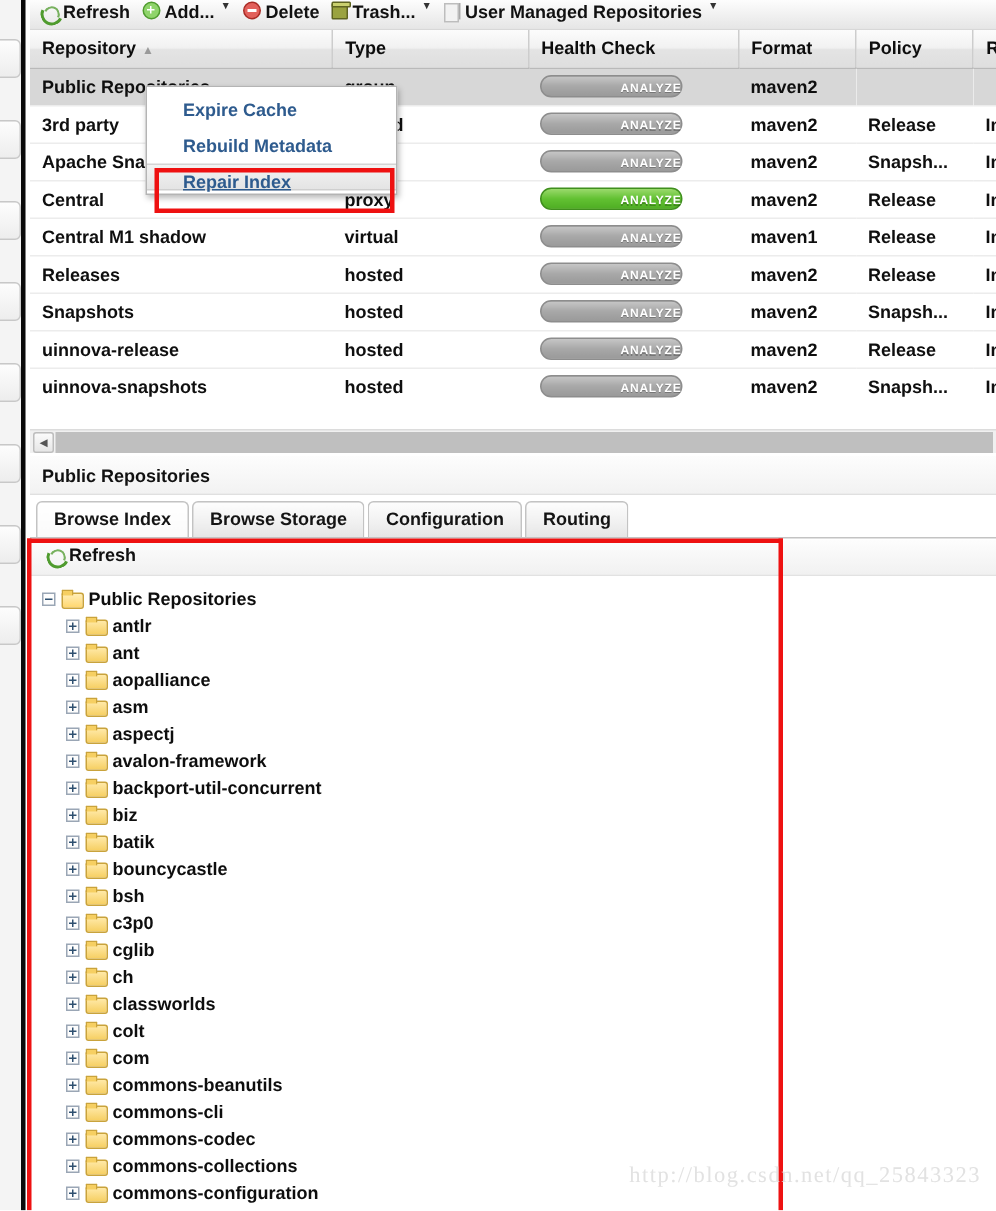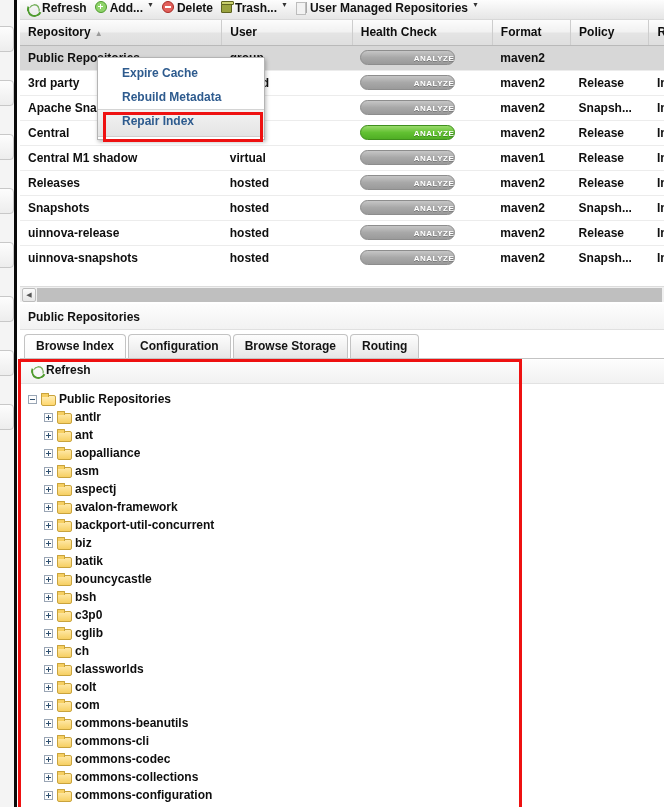--- a/index.html
+++ b/index.html
@@ -191,21 +191,21 @@
     box-shadow: 1px 2px 4px rgba(0,0,0,.28);
     padding: 3px 0 2px 0; z-index: 60;
   }
   .ctxitem {
     height:24px; line-height:24px; padding-left:24px;
     font-size:12px; font-weight:bold; color:#2e5b8e; cursor:pointer; white-space:nowrap;
   }
   .ctxitem.hover {
     background: linear-gradient(to bottom,#f3f3f3 0%,#e4e4e4 100%);
     border-top:1px solid #d4d4d4; border-bottom:1px solid #cfcfcf;
-    height:28px; line-height:22px;
+    height:18px; line-height:22px;text-decoration:underline;
   }
 
   
   .annot { position:absolute; border:3px solid #ee1111; z-index:80; pointer-events:none; }
   #annot-menu { left:103px; top:112px; width:160px; height:30px; }
   #annot-tree { left:18px; top:359px; width:504px; height:448px; border-bottom:none; }
 
   
   .watermark {
     position:absolute; right:10px; bottom:14px; z-index:90;
@@ -253,21 +253,21 @@
         <span>User Managed Repositories</span>
         <span class="tb-caret">▼</span>
       </div>
     </div>
 
   <div class="table-wrap">
     <table class="repo">
       <thead>
           <tr id="repo-head">
             <th class="c-name"><span>Repository</span><span class="sortarrow">▲</span></th>
-            <th class="c-type"><span>User</span></th>
+            <th class="c-type"><span>Type</span></th>
             <th class="c-health"><span>Health Check</span></th>
             <th class="c-format"><span>Format</span></th>
             <th class="c-policy"><span>Policy</span></th>
             <th class="c-status"><span>Repository S</span></th>
           </tr>
         </thead>
       <tbody id="repo-body">
           <tr class="row-selected">
             <td class="c-name">Public Repositories</td>
             <td class="c-type">group</td>
@@ -346,22 +346,22 @@
 
   <div class="hscroll">
     <div class="hs-arrow">◀</div>
     <div class="hs-track"></div>
   </div>
 
   <div class="panel-title">Public Repositories</div>
 
   <div class="tabs" id="panel-tabs">
       <div class="tab active">Browse Index</div>
+      <div class="tab">Browse Storage</div>
       <div class="tab">Configuration</div>
-      <div class="tab">Browse Storage</div>
       <div class="tab">Routing</div>
     </div>
 
   <div class="panel-toolbar">
     <div class="tb-btn">
       <span class="ico ico-refresh"></span>
       <span>Refresh</span>
     </div>
   </div>
 
@@ -485,13 +485,14 @@
 
   <div class="ctxmenu" id="ctxmenu">
       <div class="ctxitem">Expire Cache</div>
       <div class="ctxitem">Rebuild Metadata</div>
       <div class="ctxitem hover">Repair Index</div>
     </div>
 
   <div class="annot" id="annot-menu"></div>
   <div class="annot" id="annot-tree"></div>
 
+  <div class="watermark">http://blog.csdn.net/qq_25843323</div>
 </div>
 
 </body></html>

